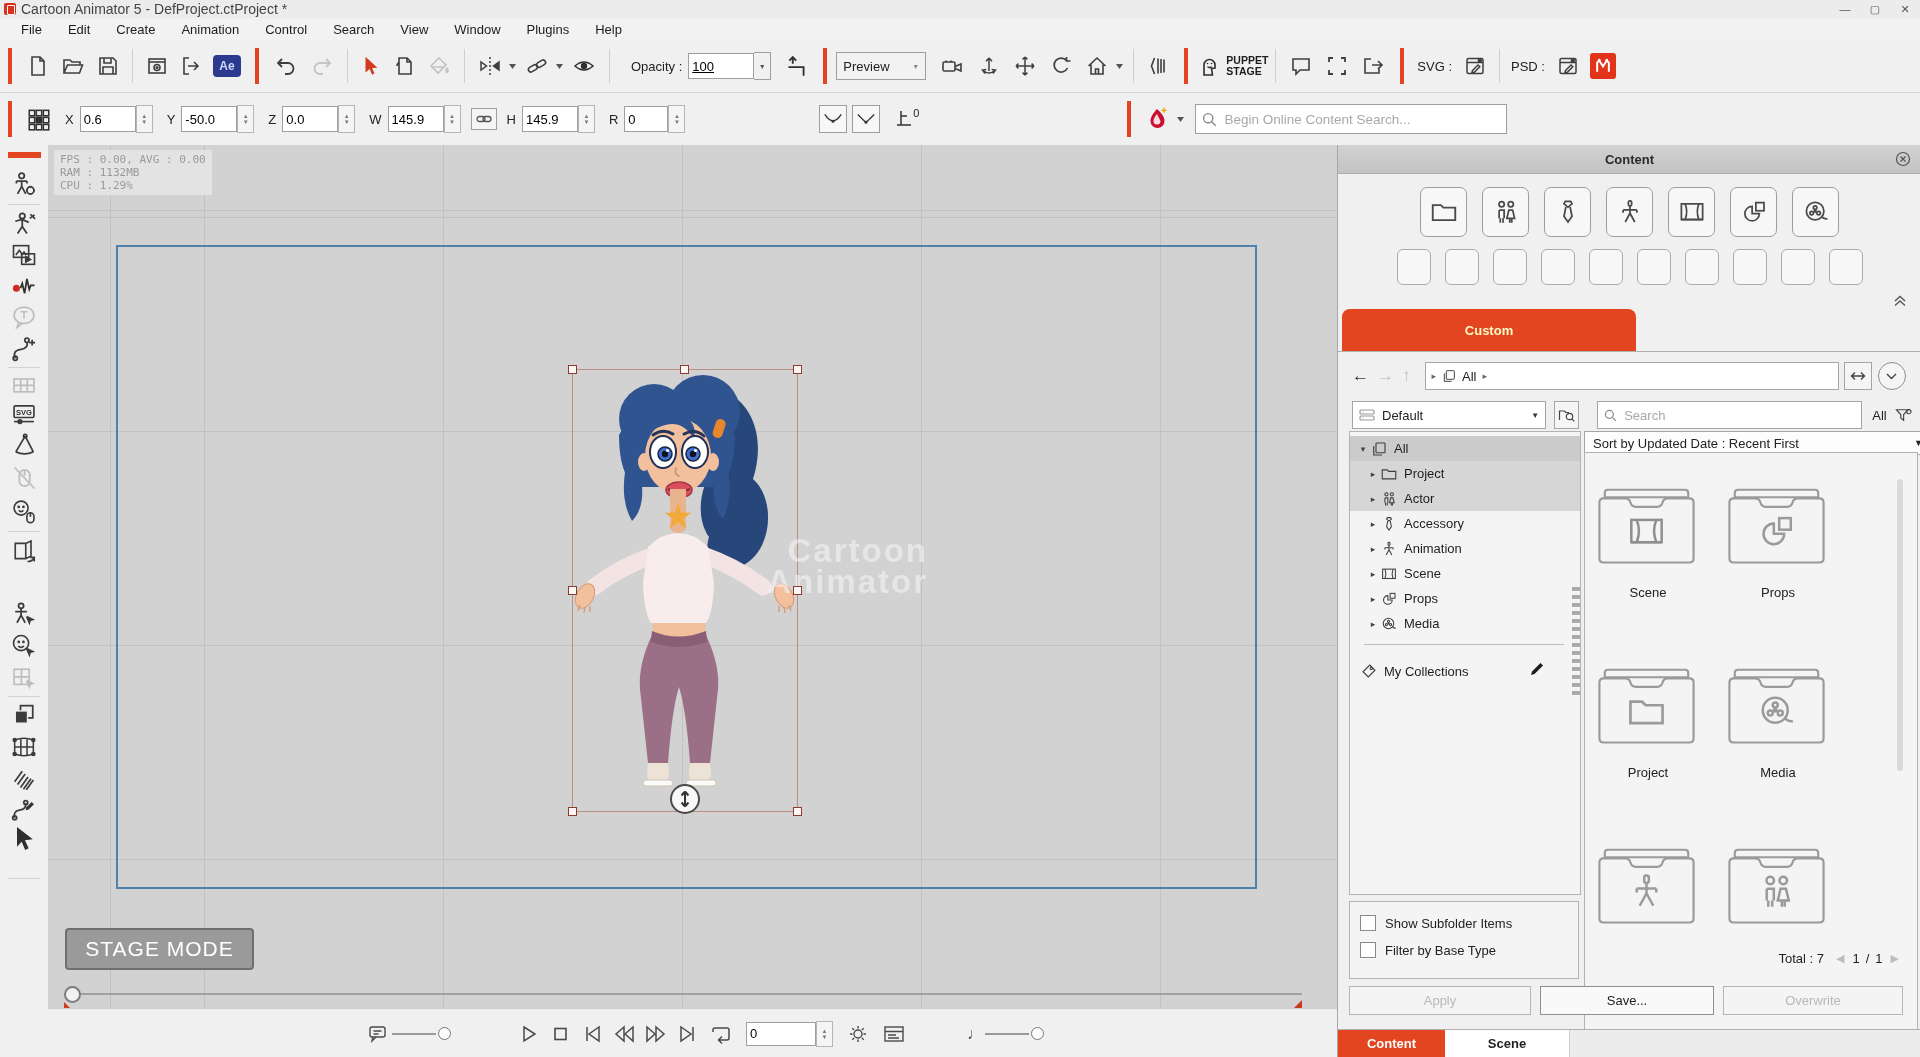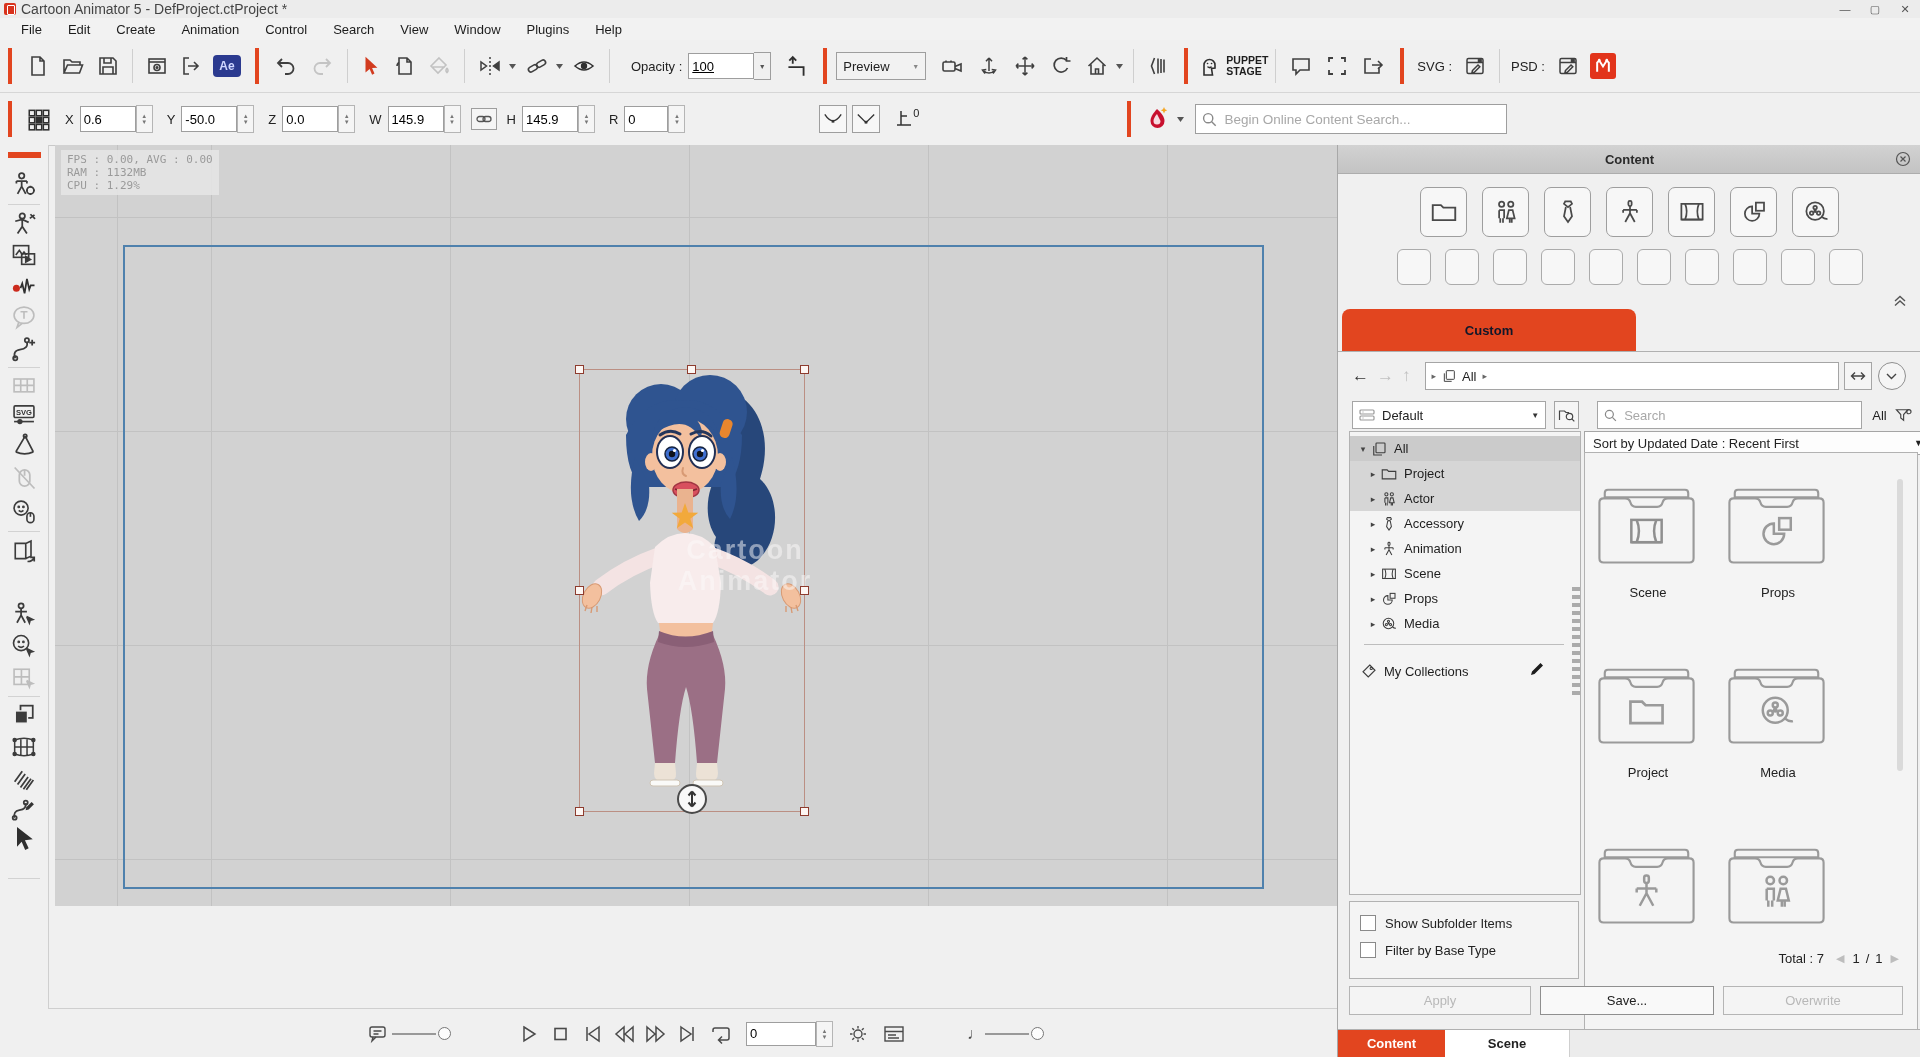--- a/index.html
+++ b/index.html
@@ -28,50 +28,50 @@
   .spin{width:15px;height:26px;border:1px solid #b5b5b5;background:#f5f5f5;display:flex;flex-direction:column;align-items:center;justify-content:center;flex:none}
   .spin span{font-size:6px;line-height:6px;color:#777}
   .lbl{margin:0 6px 0 14px;color:#222}
   .selbox{height:26px;border:1px solid #9e9e9e;background:#f2f2f2;display:flex;align-items:center;padding:0 6px;flex:none}
   
   .sidebar{left:0;top:145px;width:48px;height:912px;background:#f0f0f0;border-right:1px solid #cfcfcf}
   .tool{position:absolute;left:10px;width:28px;height:28px;color:#3c3c3c}
   .tool.dis{color:#bdbdbd}
   .sdiv{position:absolute;left:8px;width:32px;height:1px;background:#d2d2d2}
   
-  .canvas{left:55px;top:145px;width:1289px;height:761px;background:#d2d2d2;
+  .canvas{left:48px;top:145px;width:1289px;height:863px;background:#d2d2d2;
     background-image:repeating-linear-gradient(to right,#c2c2c2 0 1px,transparent 1px 239px),
                      repeating-linear-gradient(to bottom,#c2c2c2 0 1px,transparent 1px 214px);
     background-position:156px 0,0 72px;overflow:hidden}
   .stagebox{position:absolute;left:68px;top:100px;width:1137px;height:640px;border:2px solid #4f81ad}
   .perf{position:absolute;left:6px;top:5px;background:rgba(228,228,228,.92);padding:3px 6px;
         font-family:"DejaVu Sans Mono",monospace;font-size:11px;line-height:13px;color:#9a9a9a;white-space:pre}
   .stagemode{position:absolute;left:17px;top:783px;width:185px;height:38px;background:#9a9a9a;border:2px solid #6f6f6f;
         border-radius:4px;color:#fff;font-size:21px;letter-spacing:1px;display:flex;align-items:center;justify-content:center}
-  .watermark{position:absolute;left:500px;top:390px;width:380px;text-align:center;color:rgba(252,250,250,.5);
-        font-size:27px;font-weight:bold;letter-spacing:2px;line-height:31px;z-index:5;pointer-events:none}
+  .watermark{position:absolute;left:500px;top:390px;width:380px;text-align:right;color:rgba(252,250,250,.5);
+        font-size:33px;font-weight:bold;letter-spacing:2px;line-height:31px;z-index:5;pointer-events:none}
   .selline{position:absolute;background:#bb8f83}
   .handle{position:absolute;width:7px;height:7px;border:1px solid #8d3b2e;background:#fdf6f3;z-index:6}
   .movehandle{position:absolute;left:622px;top:639px;width:26px;height:26px;border:2px solid #4a4a4a;border-radius:50%;
         background:rgba(255,255,255,.85);display:flex;align-items:center;justify-content:center;z-index:7}
   .scrubline{position:absolute;left:24px;top:848px;width:1230px;height:2px;background:#a0a0a0}
   .scrubknob{position:absolute;left:16px;top:841px;width:13px;height:13px;border:2px solid #7d7d7d;border-radius:50%;background:#f2f2f2}
   
   .playbar{left:48px;top:1008px;width:1289px;height:49px;background:#f0f0f0;border-top:1px solid #cfcfcf;display:flex;align-items:center}
   .pslider{width:44px;height:2px;background:#999;margin:0 2px}
   .pknob{width:11px;height:11px;border:1px solid #777;border-radius:50%;background:#fdfdfd}
   
   .panel{left:1337px;top:145px;width:583px;height:912px;background:#f0f0f0;border-left:1px solid #a8a8a8}
   .phead{position:absolute;left:0;top:0;width:583px;height:28px;background:linear-gradient(#d2d2d2,#c3c3c3);
         border-bottom:1px solid #adadad;display:flex;align-items:center;justify-content:center;font-weight:bold;color:#2a2a2a}
   .catbtn{width:45px;height:48px;border:1px solid #9e9e9e;border-radius:7px;background:#f7f7f7;display:flex;align-items:center;justify-content:center;color:#4a4a4a}
   .catbtn2{width:32px;height:34px;border:1px solid #ababab;border-radius:6px;background:#f7f7f7}
   .tab{height:42px;display:flex;align-items:center;justify-content:center;font-weight:bold;border-radius:8px 8px 0 0}
   .tab-inactive{background:#fbfbfb;border:1px solid #b0b0b0;border-bottom:none;color:#222}
-  .tab-active{background:#e2451f;color:#0f172a}
+  .tab-active{background:#e2451f;color:#fef9c3}
   .navarrow{font-size:17px;margin-right:8px}
   .box{border:1px solid #a5a5a5;background:#fff;display:flex;align-items:center}
   .treebox{position:absolute;left:11px;top:286px;width:230px;height:462px;border:1px solid #b2b2b2;background:#f4f4f4;overflow:hidden}
   .trow{position:absolute;left:0;width:230px;height:25px;display:flex;align-items:center;color:#1e1e1e}
   .tri{width:14px;text-align:center;font-size:9px;color:#444;flex:none}
   .ticon{width:18px;height:18px;margin-right:6px;flex:none;color:#3e3e3e}
   .gridbox{position:absolute;left:246px;top:307px;width:332px;height:670px;border:1px solid #b2b2b2;background:#f4f4f4;overflow:hidden}
   .tile{position:absolute;width:110px;text-align:center}
   .tilefold{color:#9a9a9a}
   .cb{width:14px;height:14px;border:1px solid #8a8a8a;background:#fff;flex:none;margin-right:9px}

